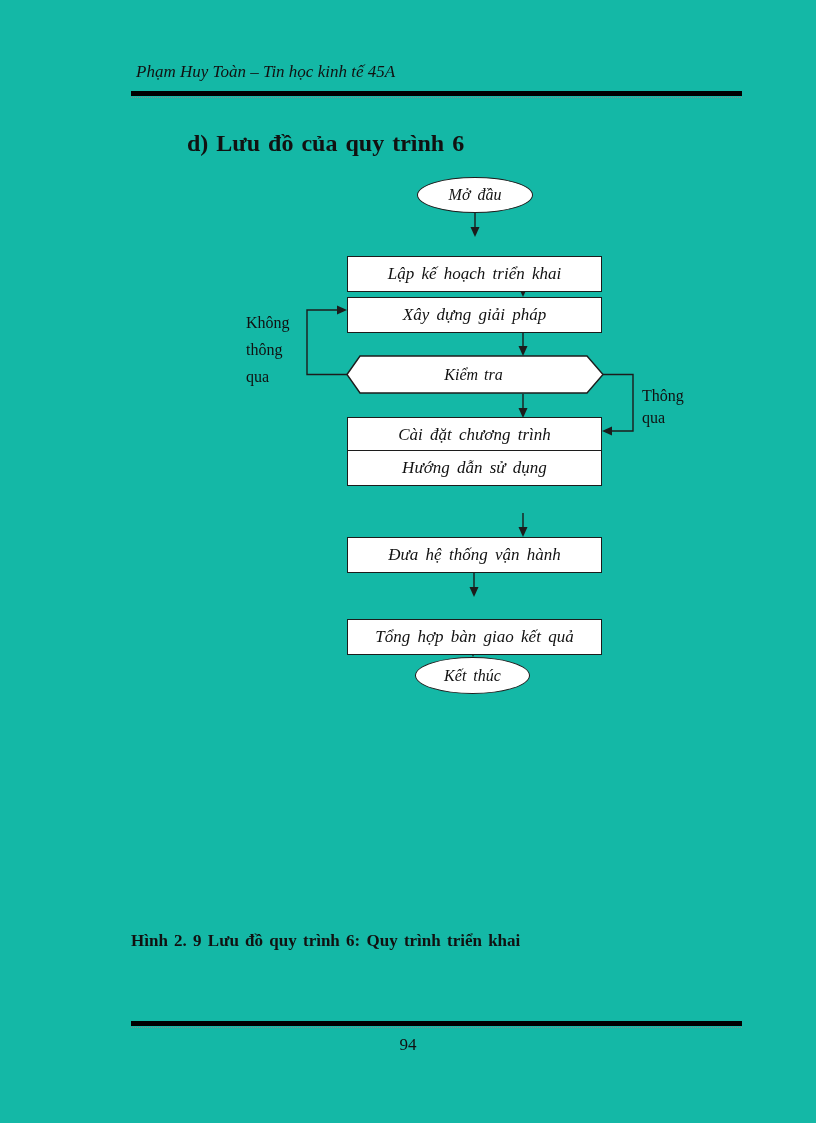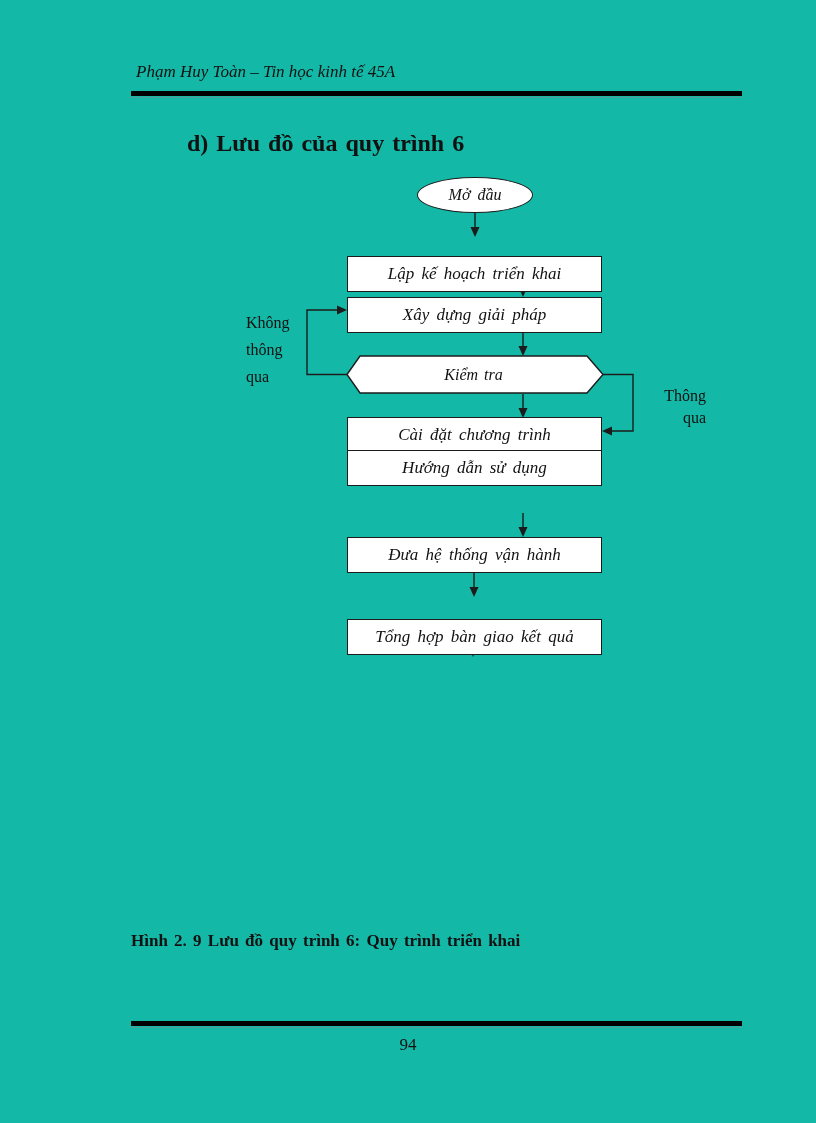--- a/index.html
+++ b/index.html
@@ -50,21 +50,21 @@
   #n-step6 { top:597px;margin-top:22px; }
   .decision-text {
     position:absolute; left:360px; top:356px; width:227px; height:37px;
     display:flex; align-items:center; justify-content:center;
     font-size:16px; word-spacing:2px;font-style:italic;
   }
   .edge-label {
     position:absolute; font-size:16px; line-height:27px; word-spacing:100vw;
   }
   .edge-label-no  { left:246px; top:309px; width:62px; }
-  .edge-label-yes { left:642px; top:385px; width:64px; line-height:22px;text-align:right; }
+  .edge-label-yes { left:642px; top:385px; width:64px; line-height:22px; }
 </style>
 </head>
 <body>
 
 <div class="page">
 
   <div class="header-text">Phạm Huy Toàn – Tin học kinh tế 45A</div>
   <div class="rule rule-header"></div>
 
   <div class="section-heading">d) Lưu đồ của quy trình 6</div>
@@ -110,19 +110,20 @@
   <div class="edge-label edge-label-yes">Thông qua</div>
 
   <div class="node process" id="n-step3">Cài đặt chương trình</div>
 
   <div class="node process" id="n-step4">Hướng dẫn sử dụng</div>
 
   <div class="node process" id="n-step5">Đưa hệ thống vận hành</div>
 
   <div class="node process" id="n-step6">Tổng hợp bàn giao kết quả</div>
 
+  <div class="node terminator" id="n-end">Kết thúc</div>
 
   <div class="figure-caption">Hình 2. 9 Lưu đồ quy trình 6: Quy trình triển khai</div>
 
   <div class="rule rule-footer"></div>
   <div class="page-number">94</div>
 
 </div>
 
 </body></html>

